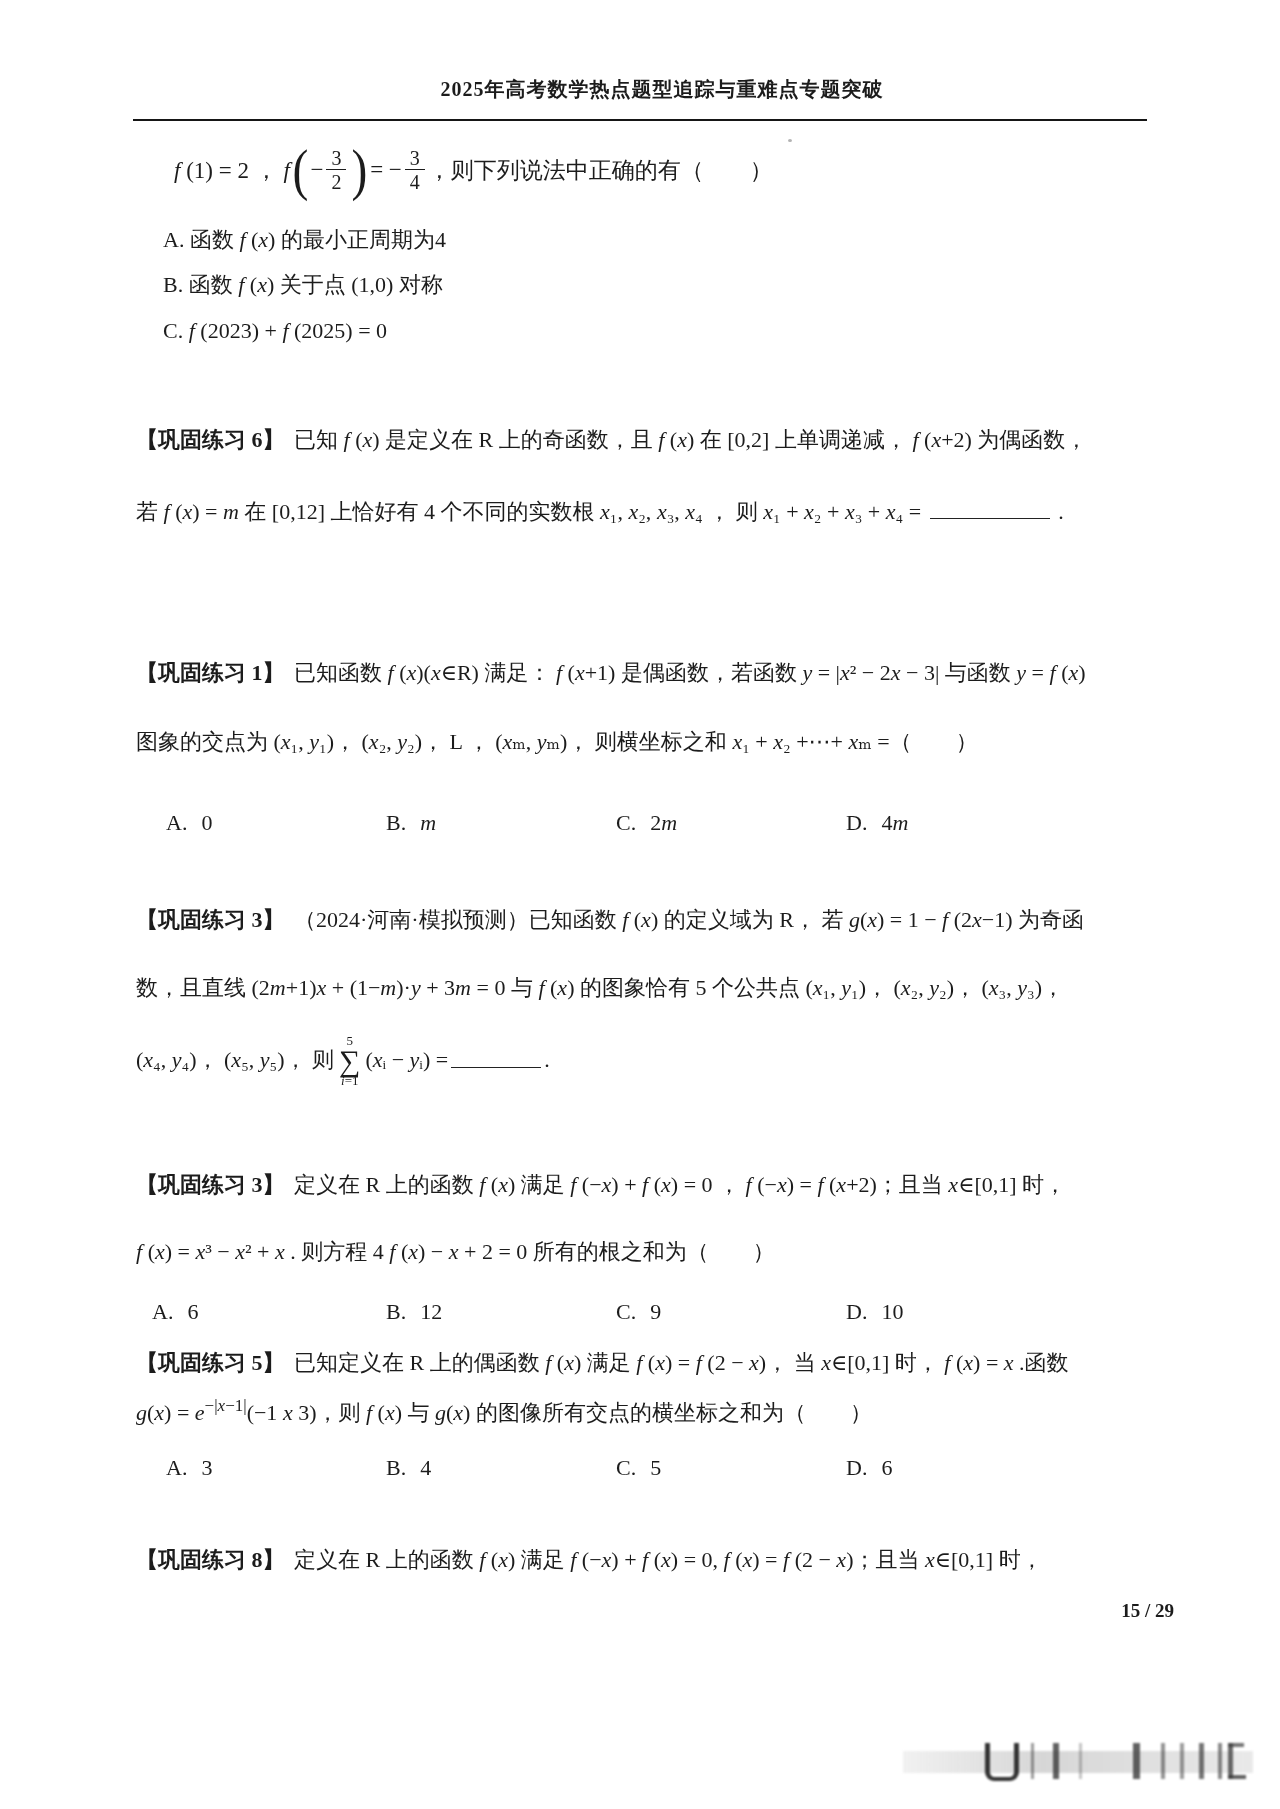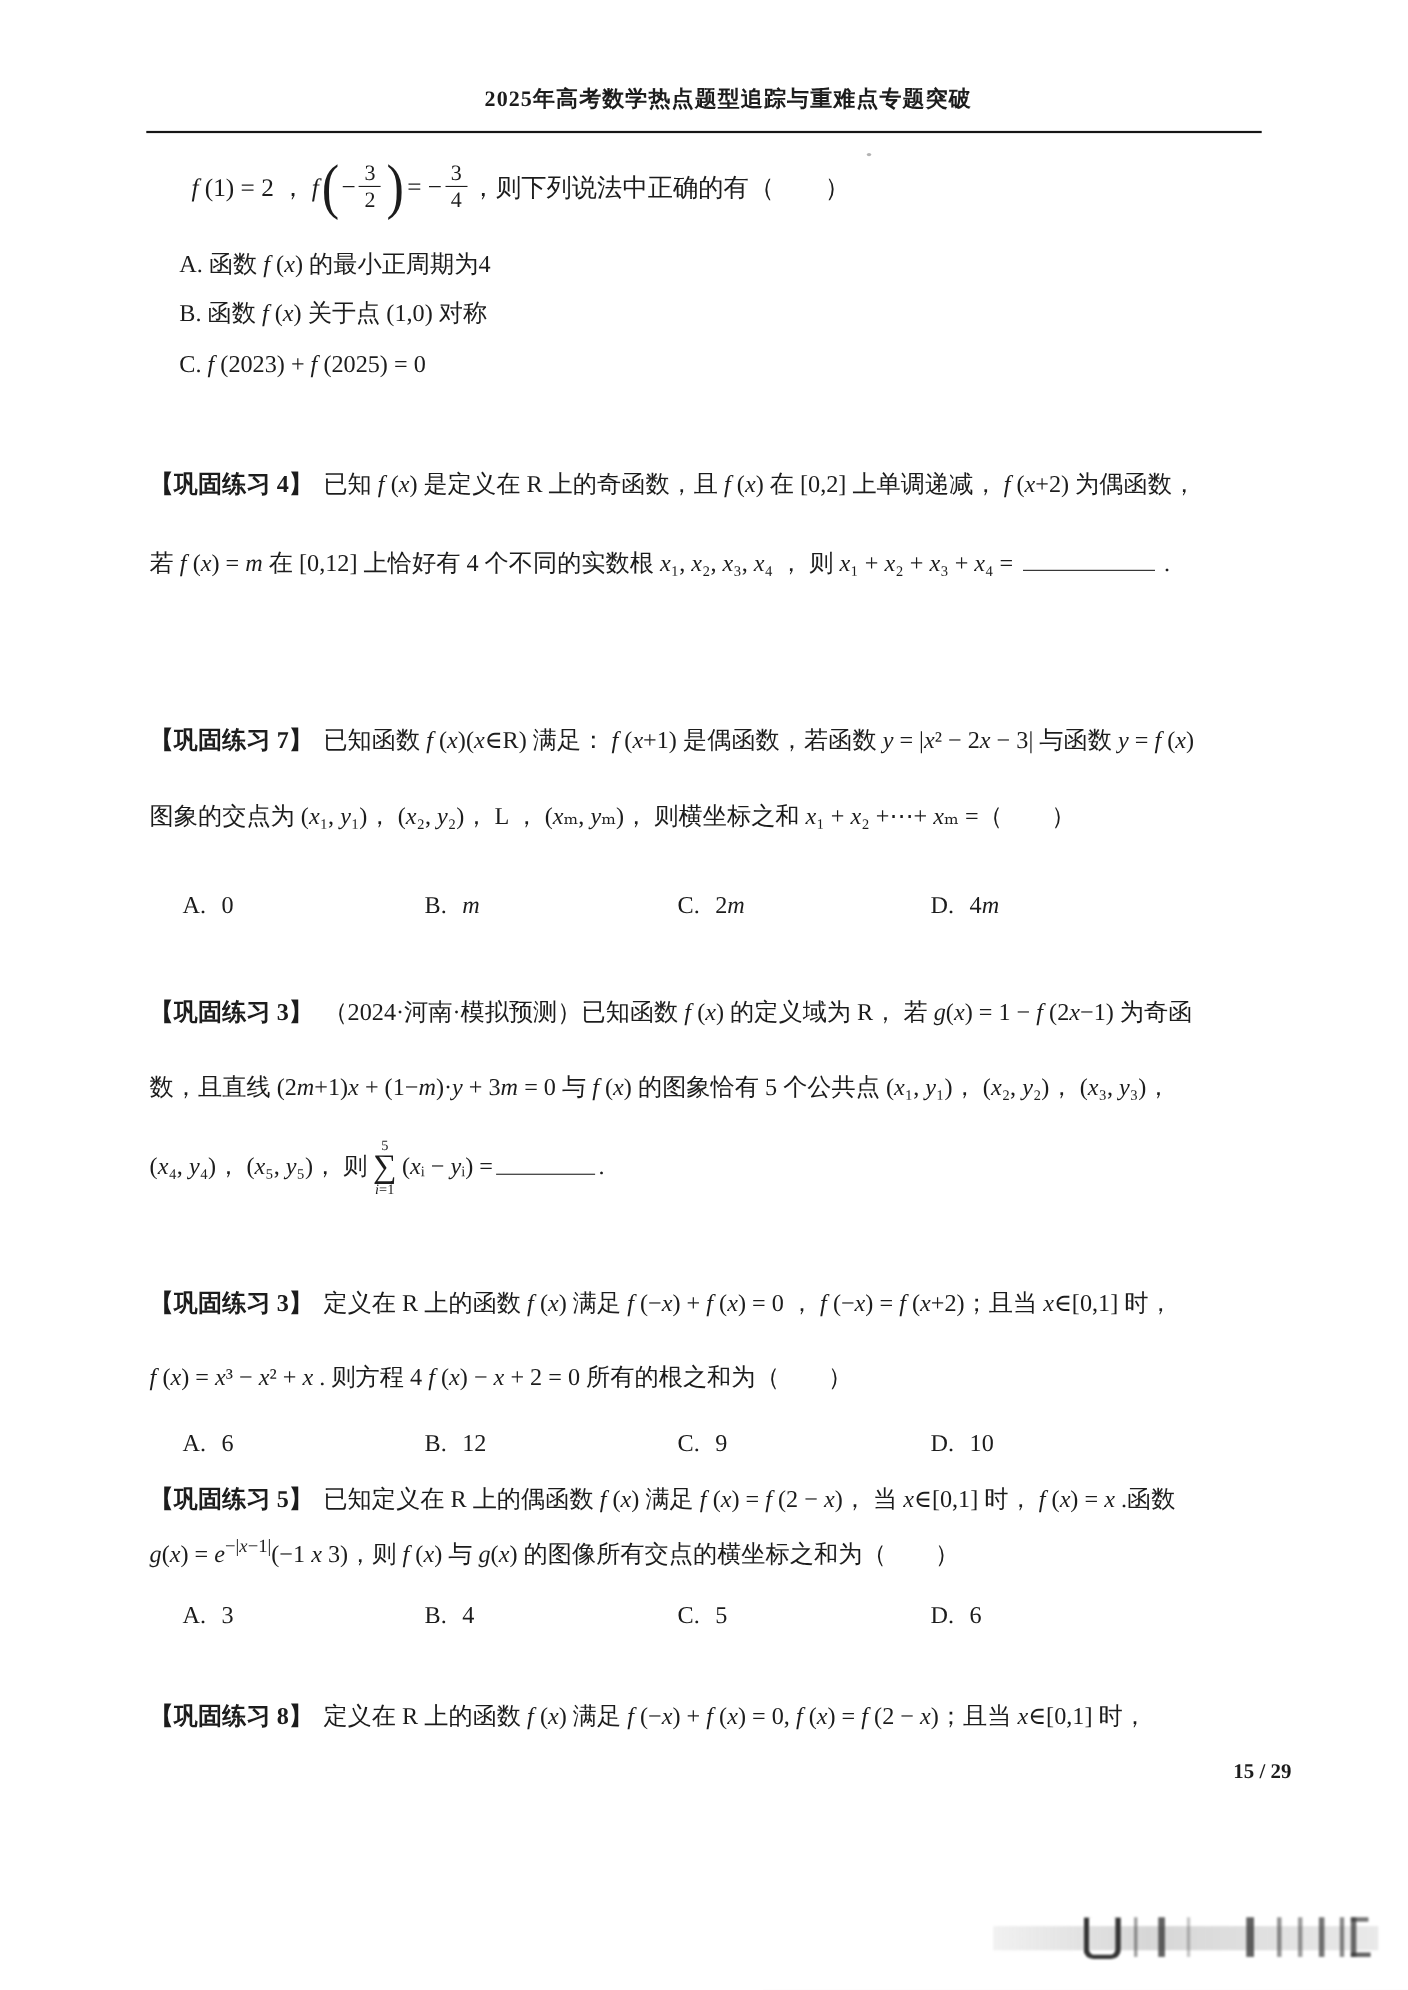--- a/index.html
+++ b/index.html
@@ -77,31 +77,31 @@
   <div class="abs optcol mathline" style="top:270px">
     <span class="lbl">B.</span>
     <span>函数 <i>f</i> (<i>x</i>) 关于点 (1,0) 对称</span>
   </div>
   <div class="abs optcol mathline" style="top:316px">
     <span class="lbl">C.</span>
     <span><i>f</i> (2023) + <i>f</i> (2025) = 0</span>
   </div>
 
   <div class="abs line mathline" style="top:425px">
-    <span class="tag">【巩固练习 4】</span>
+    <span class="tag">【巩固练习 6】</span>
     <span>已知 <i>f</i> (<i>x</i>) 是定义在 R 上的奇函数，且 <i>f</i> (<i>x</i>) 在 [0,2] 上单调递减， <i>f</i> (<i>x</i>+2) 为偶函数，</span>
   </div>
   <div class="abs line mathline" style="top:497px">
     <span>若 <i>f</i> (<i>x</i>) = <i>m</i> 在 [0,12] 上恰好有 4 个不同的实数根 <i>x</i>₁, <i>x</i>₂, <i>x</i>₃, <i>x</i>₄ ， 则 <i>x</i>₁ + <i>x</i>₂ + <i>x</i>₃ + <i>x</i>₄ =</span>
     <span class="blank" style="width:120px"></span>
     <span>.</span>
   </div>
 
   <div class="abs line mathline" style="top:658px">
-    <span class="tag">【巩固练习 7】</span>
+    <span class="tag">【巩固练习 1】</span>
     <span>已知函数 <i>f</i> (<i>x</i>)(<i>x</i>∈R) 满足： <i>f</i> (<i>x</i>+1) 是偶函数，若函数 <i>y</i> = |<i>x</i>² − 2<i>x</i> − 3| 与函数 <i>y</i> = <i>f</i> (<i>x</i>)</span>
   </div>
   <div class="abs line mathline" style="top:727px">
     <span>图象的交点为 (<i>x</i>₁, <i>y</i>₁)， (<i>x</i>₂, <i>y</i>₂)， L ， (<i>x</i>ₘ, <i>y</i>ₘ)， 则横坐标之和 <i>x</i>₁ + <i>x</i>₂ +⋯+ <i>x</i>ₘ =（　　）</span>
   </div>
   <div class="abs opt-row mathline" style="top:808px">
     <span class="opt" style="left:30px">
       <span class="lbl">A.</span><span>0</span></span>
     <span class="opt" style="left:250px">
       <span class="lbl">B.</span><span><i>m</i></span></span>
@@ -131,21 +131,21 @@
   </div>
 
   <div class="abs line mathline" style="top:1170px">
     <span class="tag">【巩固练习 3】</span>
     <span>定义在 R 上的函数 <i>f</i> (<i>x</i>) 满足 <i>f</i> (−<i>x</i>) + <i>f</i> (<i>x</i>) = 0 ， <i>f</i> (−<i>x</i>) = <i>f</i> (<i>x</i>+2)；且当 <i>x</i>∈[0,1] 时，</span>
   </div>
   <div class="abs line mathline" style="top:1237px">
     <span><i>f</i> (<i>x</i>) = <i>x</i>³ − <i>x</i>² + <i>x</i> .  则方程 4 <i>f</i> (<i>x</i>) − <i>x</i> + 2 = 0 所有的根之和为（　　）</span>
   </div>
   <div class="abs opt-row mathline" style="top:1297px">
-    <span class="opt" style="left:30px">
+    <span class="opt" style="left:16px">
       <span class="lbl">A.</span><span>6</span></span>
     <span class="opt" style="left:250px">
       <span class="lbl">B.</span><span>12</span></span>
     <span class="opt" style="left:480px">
       <span class="lbl">C.</span><span>9</span></span>
     <span class="opt" style="left:710px">
       <span class="lbl">D.</span><span>10</span></span>
   </div>
 
   <div class="abs line mathline" style="top:1348px">

